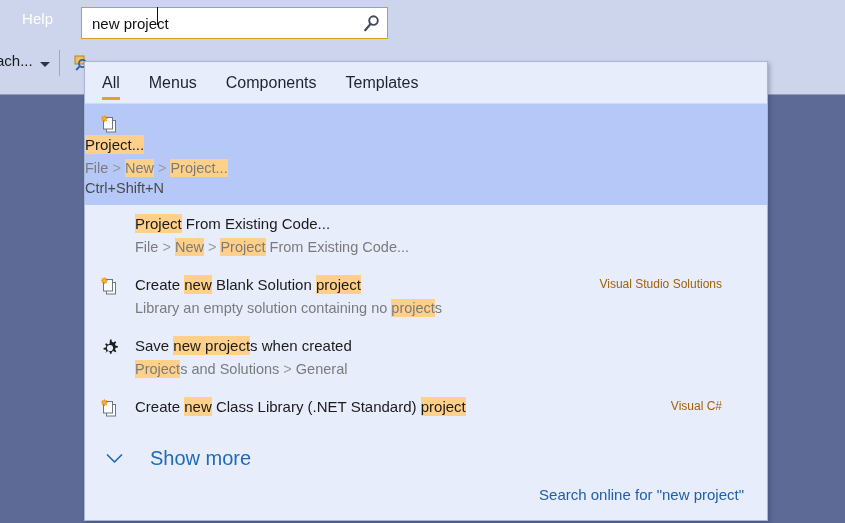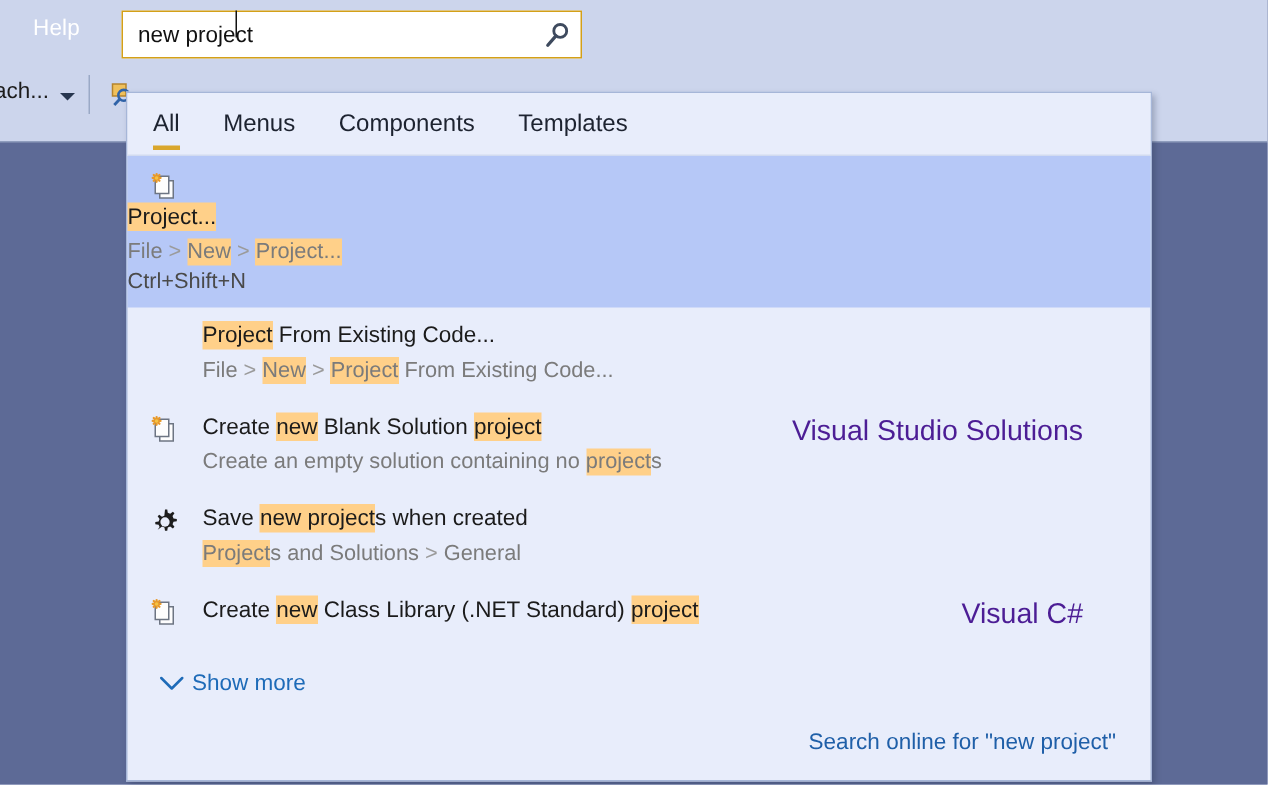--- a/index.html
+++ b/index.html
@@ -187,22 +187,22 @@
     white-space: nowrap;
   }
   .row-sub {
     font-size: 14.5px;
     color: #7b7b7b;
     line-height: 20px;
     margin-top: 3px;
     white-space: nowrap;
   }
   .row-meta {
-    font-size: 19px;
-    color: #4c1d95;
+    font-size: 12px;
+    color: #a16207;
     padding-right: 45px;
     padding-top: 2px;
     white-space: nowrap;
   }
   .row-shortcut {
     font-size: 14.5px;
     color: #4a4a4a;
     padding-right: 27px;
     padding-top: 2px;
     white-space: nowrap;
@@ -211,25 +211,25 @@
     background: #ffd089;
     color: inherit;
     padding: 1px 0;
   }
   .sep { color: #9b9b9b; }
 
   
   .show-more {
     display: flex;
     align-items: center;
-    gap: 5px;
+    gap: 27px;
     padding-left: 21px;
     margin-top: 9px;
     color: #1e6bb8;
-    font-size: 15px;
+    font-size: 20px;
     cursor: pointer;
     width: fit-content;
     text-align: right;
   }
   .chev {
     color: #1e6bb8;
     display: flex;
     align-items: center;
   }
   .search-online {
@@ -327,21 +327,21 @@
       <line x1="4.4" y1="1.0" x2="4.4" y2="6.2"></line>
       <line x1="1.8" y1="3.6" x2="7.0" y2="3.6"></line>
       <line x1="2.5" y1="1.7" x2="6.3" y2="5.5"></line>
       <line x1="6.3" y1="1.7" x2="2.5" y2="5.5"></line>
     </g>
     <circle cx="4.4" cy="3.6" r="1.15" fill="#f5c243"></circle>
   </svg>
         </div>
         <div class="row-body">
           <div class="row-title"><span>Create </span><mark>new</mark><span> Blank Solution </span><mark>project</mark></div>
-          <div class="row-sub"><span>Create an empty solution containing no </span><mark>project</mark><span>s</span></div>
+          <div class="row-sub"><span>Library an empty solution containing no </span><mark>project</mark><span>s</span></div>
         </div>
         <div class="row-meta">Visual Studio Solutions</div>
       </div>
       <div class="result-row">
         <div class="row-icon">
           <svg width="20" height="20" viewBox="0 0 20 20" aria-hidden="true">
     <g fill="#1d1d1d">
       <path d="M10 1.6l1.5 0 .35 2.2 1.6.67 1.8-1.3 1.06 1.06-1.3 1.8.67 1.6 2.2.35 0 1.5-2.2.35-.67 1.6 1.3 1.8-1.06 1.06-1.8-1.3-1.6.67-.35 2.2-1.5 0-.35-2.2-1.6-.67-1.8 1.3L5.1 15.2l1.3-1.8-.67-1.6-2.2-.35 0-1.5 2.2-.35.67-1.6-1.3-1.8 1.06-1.06 1.8 1.3 1.6-.67z"></path>
     </g>
     <circle cx="10" cy="10" r="3.1" fill="#e8edfb"></circle>

